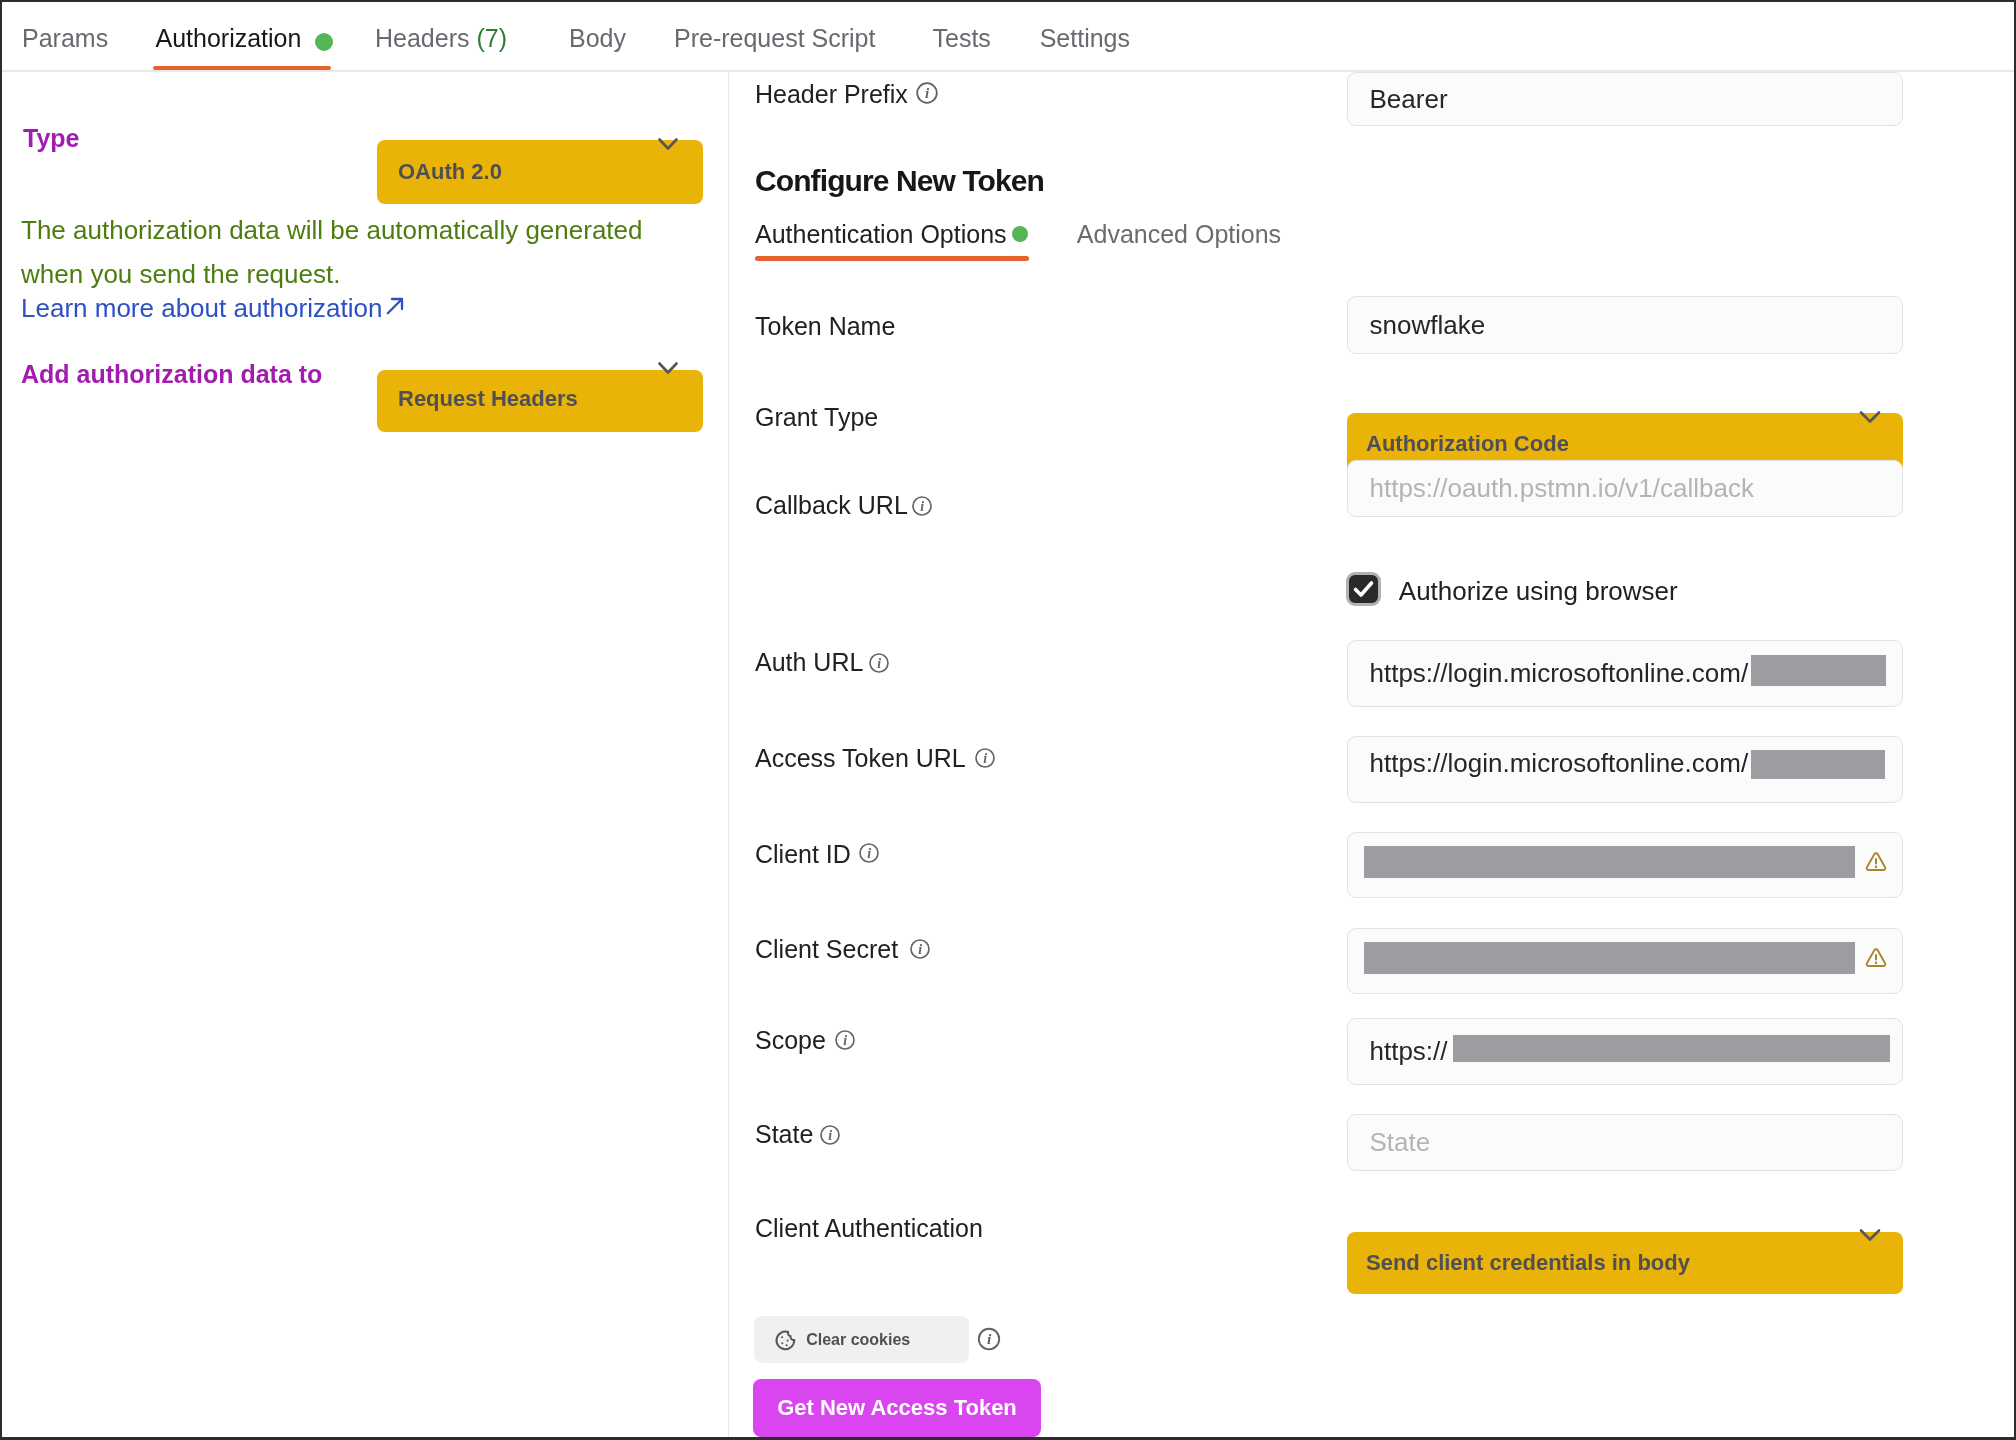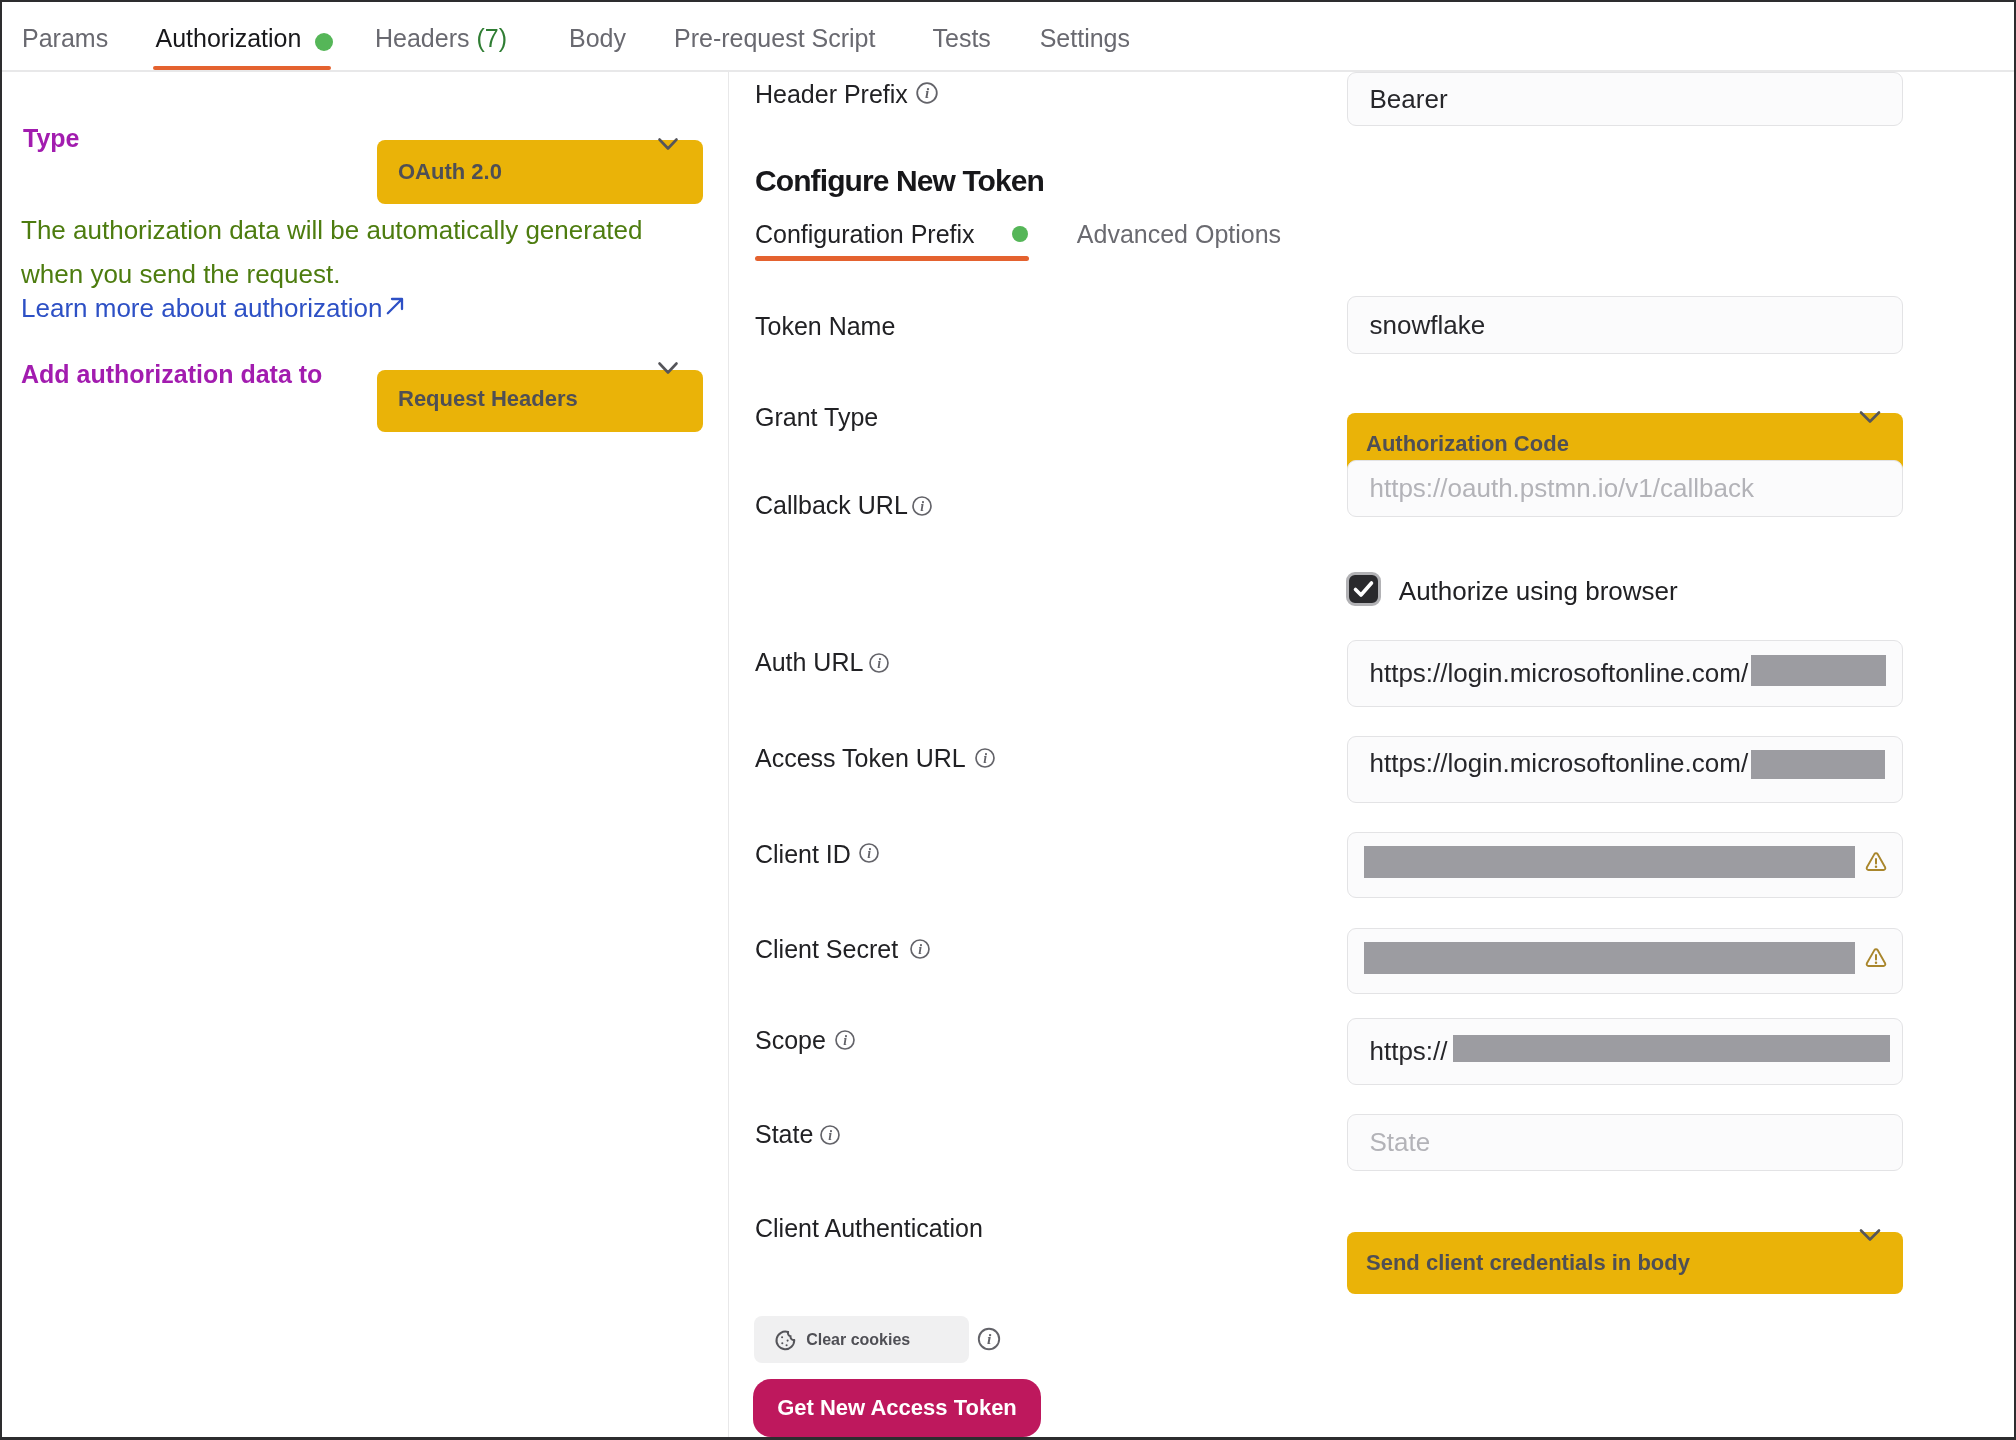--- a/index.html
+++ b/index.html
@@ -21,21 +21,21 @@
   .inp span { font-size:26px; color:#26262a; white-space:pre; }
   .inp span.ph { color:#b3b3b8; }
   .bar { position:absolute; background:#9c9ca1; }
   .para { position:absolute; font-size:26px; line-height:44px; color:#4d7c0f; }
   .link { position:absolute; font-size:26px; line-height:26px; color:#2d50c5; white-space:pre; }
   .h2 { position:absolute; font-size:30px; line-height:30px; font-weight:bold; color:#17171a; letter-spacing:-0.9px; white-space:pre; }
   .stab { position:absolute; font-size:25px; line-height:25px; white-space:pre; }
   .cb { position:absolute; left:1345.5px; top:571.5px; width:35px; height:34px; background:#2a2a2d; border:3px solid #b2b2b5; border-radius:9px; }
   .cblabel { position:absolute; left:1398.8px; top:577.5px; font-size:26px; line-height:26px; color:#212124; white-space:pre; }
   .btn-gray { position:absolute; left:753.9px; top:1315.6px; width:214.7px; height:47px; background:#f0f0f1; border-radius:8px; }
-  .btn-orange { position:absolute; left:752.9px; top:1379px; width:288.2px; height:58px; background:#be185d; border-radius:18px; display:flex; align-items:center; justify-content:center; }
+  .btn-orange { position:absolute; left:752.9px; top:1379px; width:288.2px; height:58px; background:#d946ef; border-radius:8px; display:flex; align-items:center; justify-content:center; }
   .btn-orange span { font-size:22px; font-weight:bold; color:#fff; white-space:pre; }
   svg { position:absolute; display:block; }
 </style>
 </head>
 <body>
   <div class="frame"></div>
 
   <div class="tab" style="left:22px;">Params</div>
   <div class="tab active" style="left:155.5px;">Authorization</div>
   <div class="dot" style="left:315.4px; top:32.7px; width:18px; height:18px;"></div>
@@ -73,21 +73,21 @@
   <div class="lbl" style="left:755px; top:82px;">Header Prefix</div>
   <svg class="info" style="left:915px; top:80.5px;" width="24" height="24" viewBox="0 0 24 24">
     <circle cx="12" cy="12" r="9.8" stroke="#636369" stroke-width="1.8" fill="none"></circle>
     <text x="12.2" y="17" text-anchor="middle" font-family="Liberation Serif" font-style="italic" font-weight="bold" font-size="15" fill="#636369">i</text>
   </svg>
   <div class="inp" style="left:1346.5px; top:72px; width:556.5px; height:54px; padding-left:22px;">
     <span>Bearer</span>
   </div>
 
   <div class="h2" style="left:755px; top:166.4px;">Configure New Token</div>
-  <div class="stab" style="left:755px; top:222px; color:#212124;">Configuration Prefix</div>
+  <div class="stab" style="left:755px; top:222px; color:#212124;">Authentication Options</div>
   <div class="dot" style="left:1011.8px; top:225.5px; width:16.5px; height:16.5px;"></div>
   <div class="stab" style="left:1076.8px; top:222px; color:#6a6a70;">Advanced Options</div>
   <div class="uline" style="left:755px; top:256px; width:273.6px; height:4.5px;"></div>
 
   <div class="lbl" style="left:755px; top:313.9px;">Token Name</div>
   <div class="inp" style="left:1346.5px; top:296px; width:556.5px; height:58px; padding-left:22px;">
     <span>snowflake</span>
   </div>
 
   <div class="lbl" style="left:755px; top:404.8px;">Grant Type</div>

